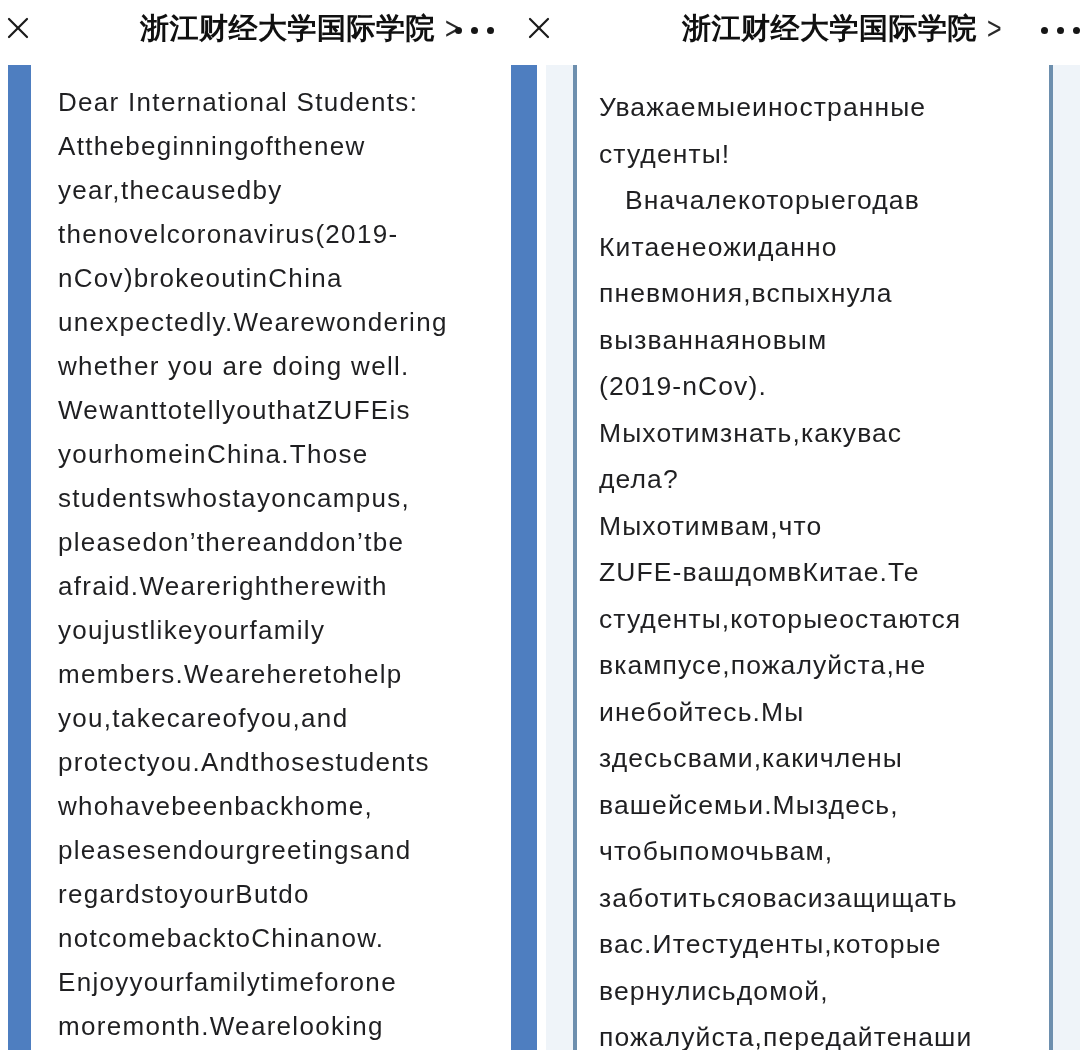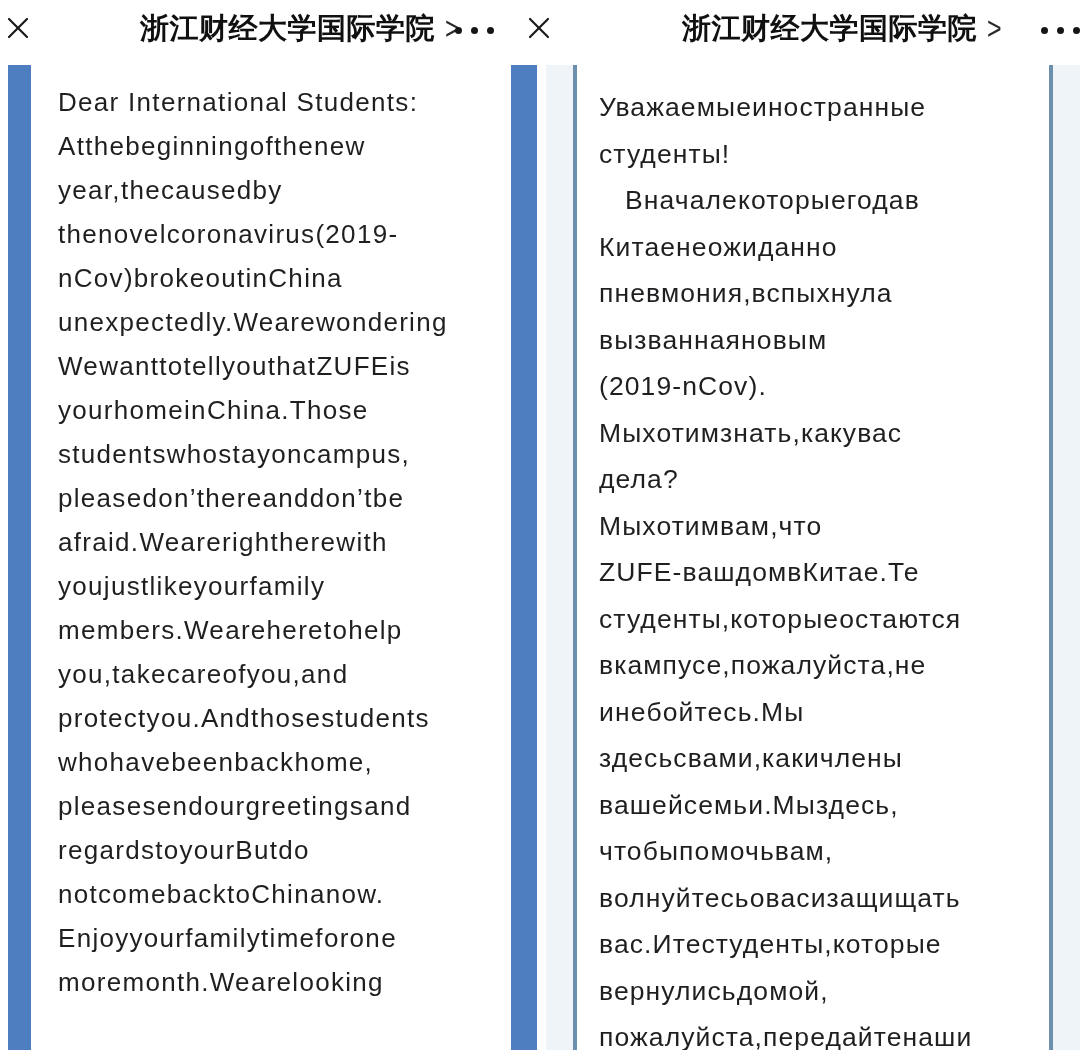--- a/index.html
+++ b/index.html
@@ -101,20 +101,21 @@
           <span>out</span>
           <span>in</span>
           <span>China</span>
         </div>
         <div class="tline just">
           <span>unexpectedly.</span>
           <span>We</span>
           <span>are</span>
           <span>wondering</span>
         </div>
+        <div class="tline">whether you are doing well.</div>
         <div class="tline just">
           <span>We</span>
           <span>want</span>
           <span>to</span>
           <span>tell</span>
           <span>you</span>
           <span>that</span>
           <span>ZUFE</span>
           <span>is</span>
         </div>
@@ -330,21 +331,21 @@
           <span>семьи.</span>
           <span>Мы</span>
           <span>здесь,</span>
         </div>
         <div class="tline just">
           <span>чтобы</span>
           <span>помочь</span>
           <span>вам,</span>
         </div>
         <div class="tline just">
-          <span>волнуйтесь</span>
+          <span>заботиться</span>
           <span>о</span>
           <span>вас</span>
           <span>и</span>
           <span>защищать</span>
         </div>
         <div class="tline just">
           <span>вас.</span>
           <span>И</span>
           <span>те</span>
           <span>студенты,</span>

